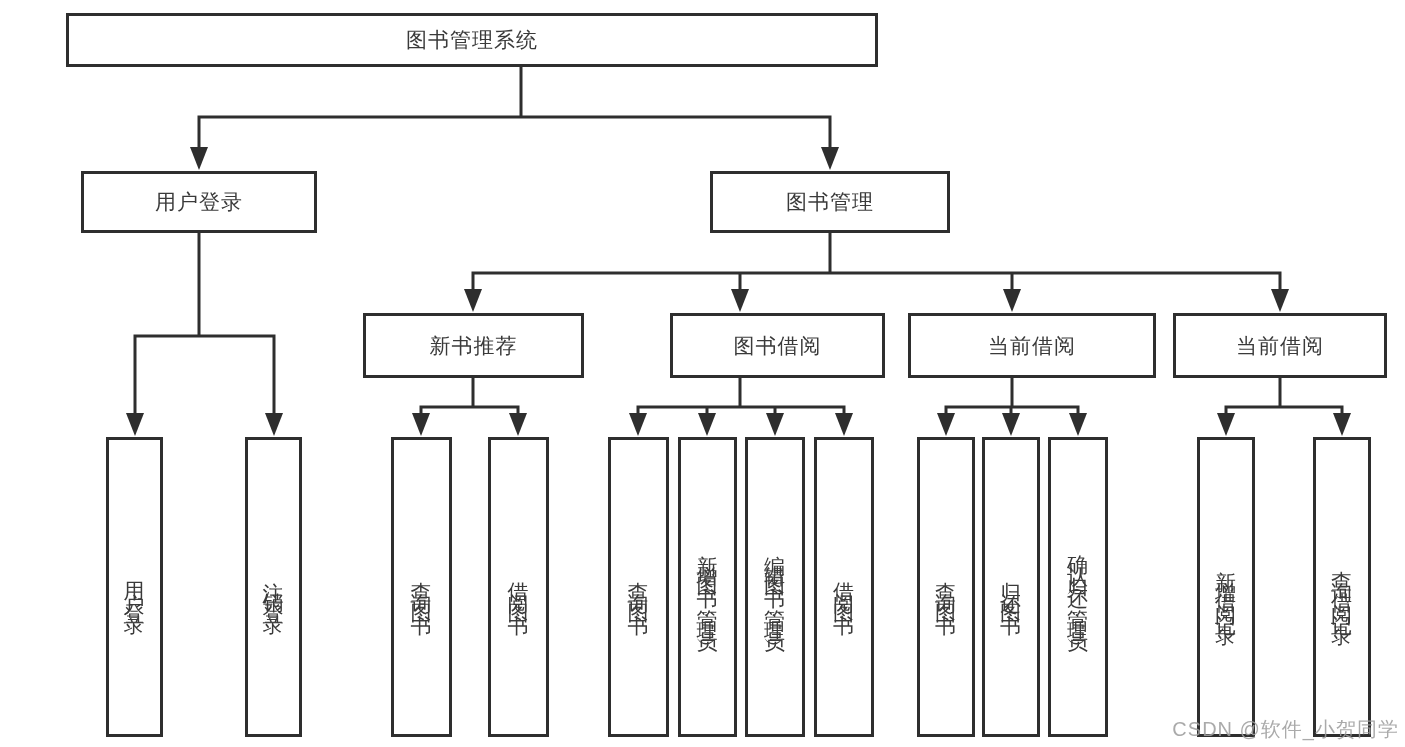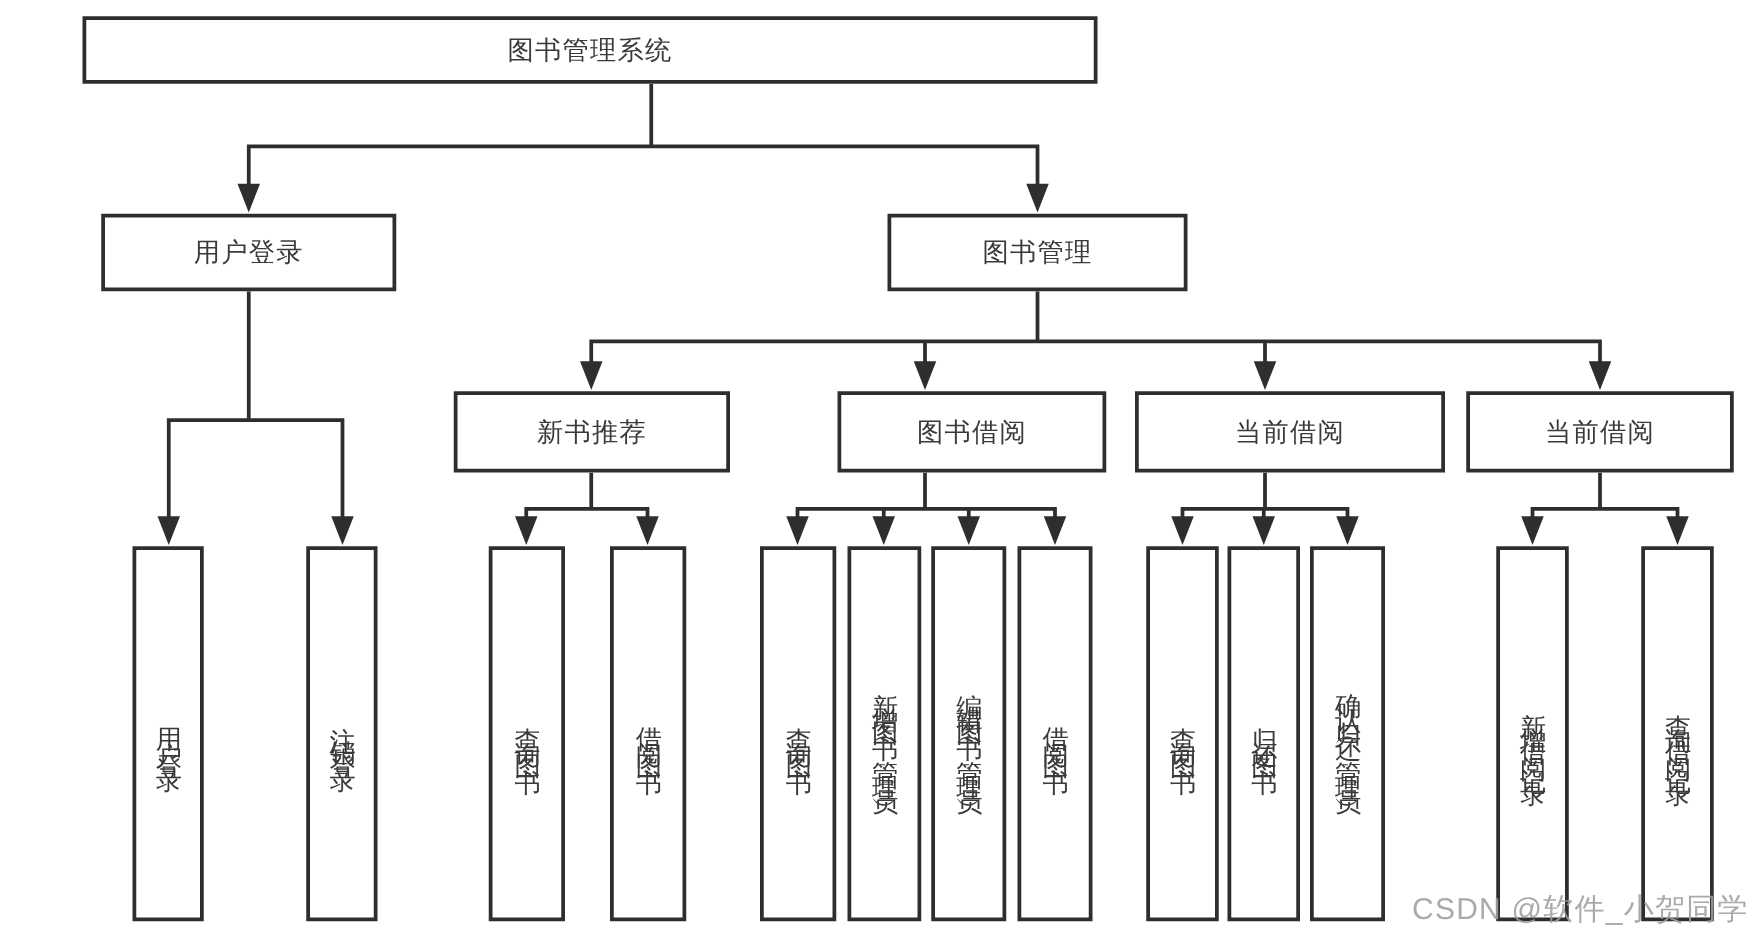--- a/index.html
+++ b/index.html
@@ -44,21 +44,21 @@
   .vnode .vt {
     writing-mode: vertical-rl;
     text-orientation: mixed;
     letter-spacing: 11px;
     line-height: 1.0;
   }
   #watermark {
     position: absolute;
     right: 6px;
     bottom: 4px;
-    font-size: 24px;
+    font-size: 20px;
     color: rgba(158, 158, 158, 0.88);
     letter-spacing: 1px;
     z-index: 20;
     white-space: nowrap;
   }
 </style>
 </head>
 <body>
 
 <div id="stage">

